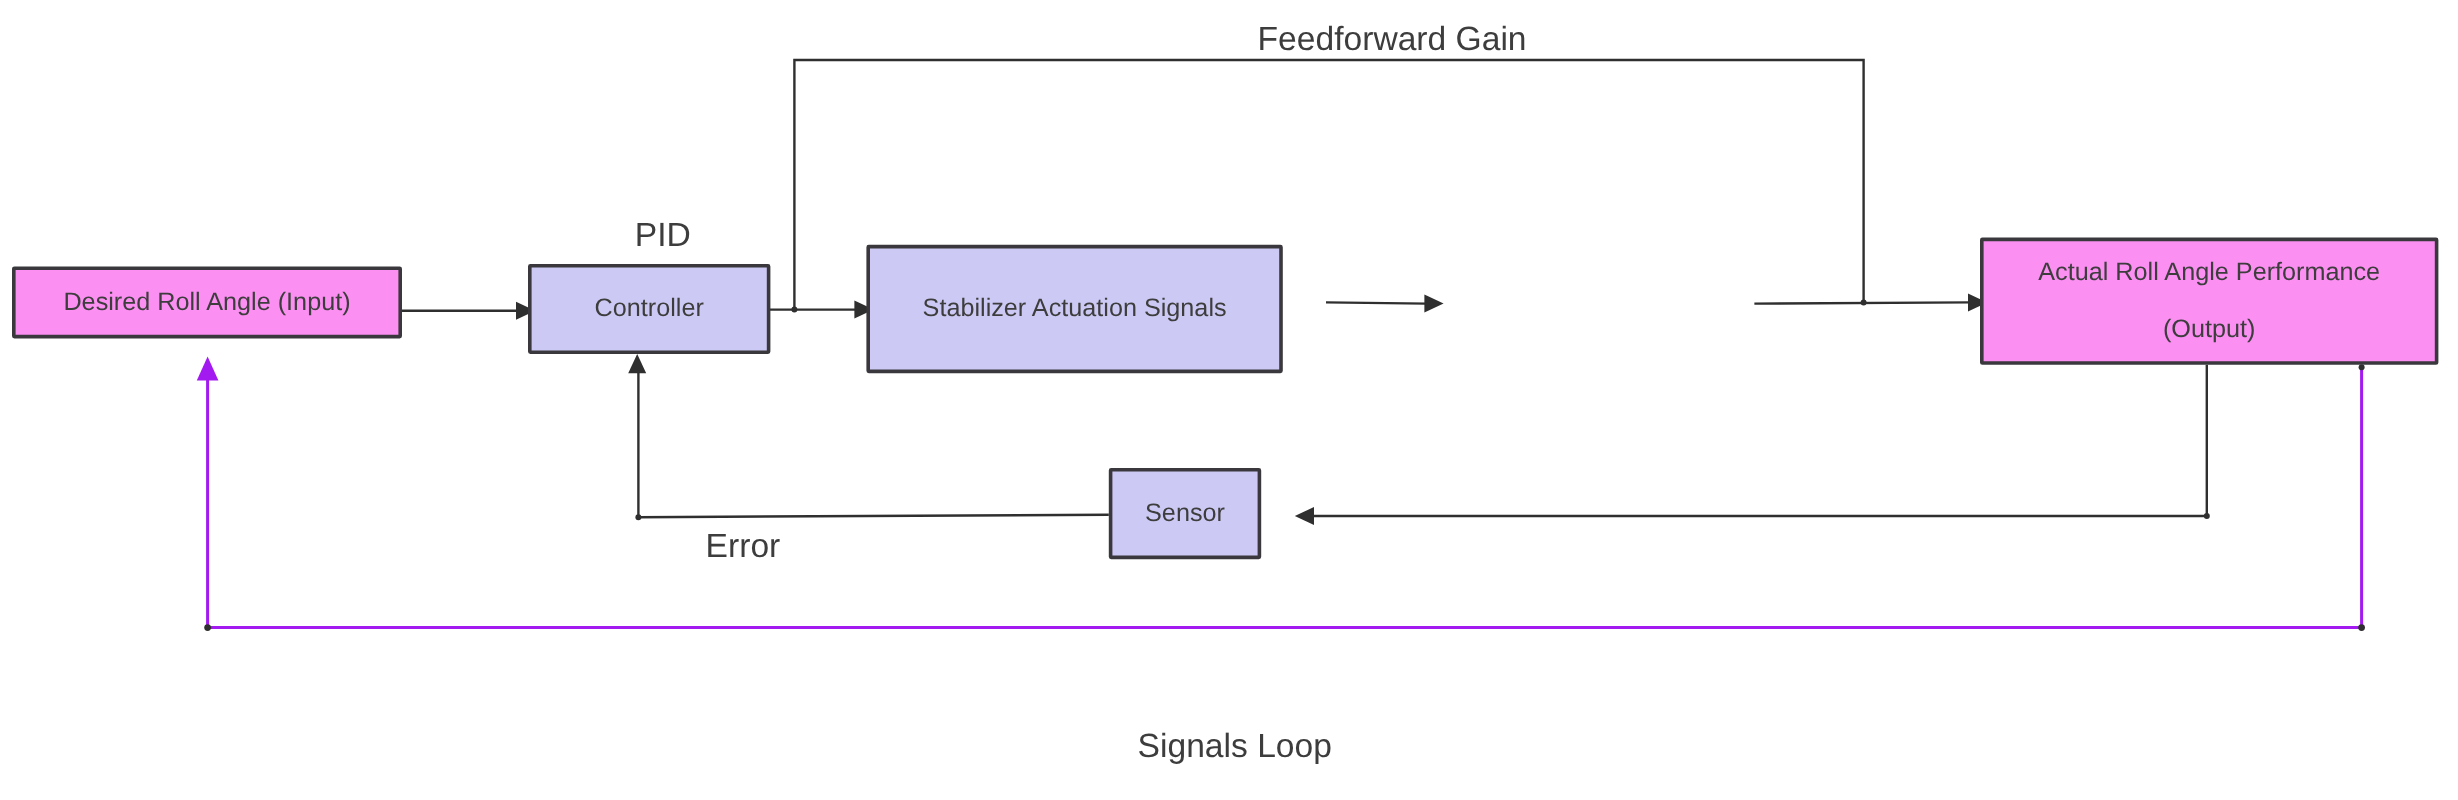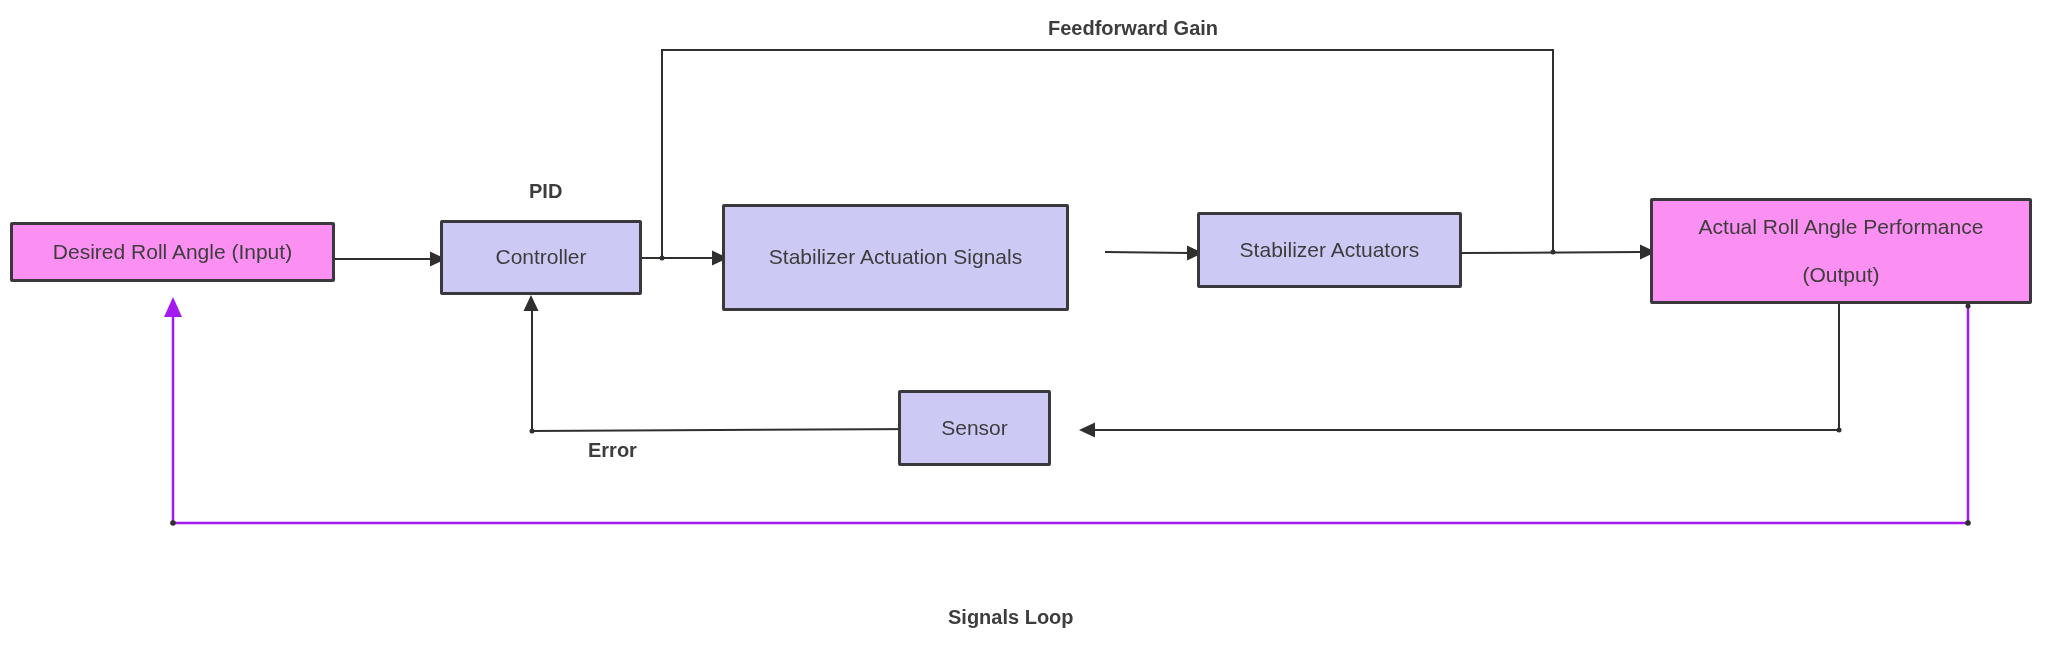--- a/index.html
+++ b/index.html
@@ -32,27 +32,26 @@
     color:var(--text);
     box-sizing:border-box;
   }
   .node.pink{background:var(--pink-fill);}
   .node.lavender{background:var(--lavender-fill);}
   .node-input{left:10px;top:222px;width:325px;height:60px;}
   .node-controller{left:440px;top:220px;width:202px;height:75px;}
   .node-signals{left:722px;top:204px;width:347px;height:107px;}
   .node-actuators{left:1197px;top:212px;width:265px;height:76px;}
   .node-output{left:1650px;top:198px;width:382px;height:106px;gap:17px;}
-  .node-sensor{left:898px;top:390px;width:153px;height:76px;}
+  .node-sensor{left:924px;top:390px;width:127px;height:76px;}
   .float-label{
     position:absolute;
-    font-size:20px;
+    font-size:28px;
     color:var(--text);
     white-space:nowrap;
-    font-weight:bold;
   }
   .label-pid{left:505px;top:180px;margin-left:24px;}
   .label-feedforward{left:1048px;top:17px;}
   .label-error{left:588px;top:439px;}
   .label-feedback{left:948px;top:606px;}
 </style>
 </head>
 <body>
 
 <div class="canvas">
@@ -104,23 +103,20 @@
   </div>
 
   <div class="node lavender node-controller">
     <span>Controller</span>
   </div>
 
   <div class="node lavender node-signals">
     <span>Stabilizer Actuation Signals</span>
   </div>
 
-  <div class="node lavender node-actuators">
-    <span>Stabilizer Actuators</span>
-  </div>
 
   <div class="node pink node-output">
     <span>Actual Roll Angle Performance</span>
     <span>(Output)</span>
   </div>
 
   <div class="node lavender node-sensor">
     <span>Sensor</span>
   </div>
 

